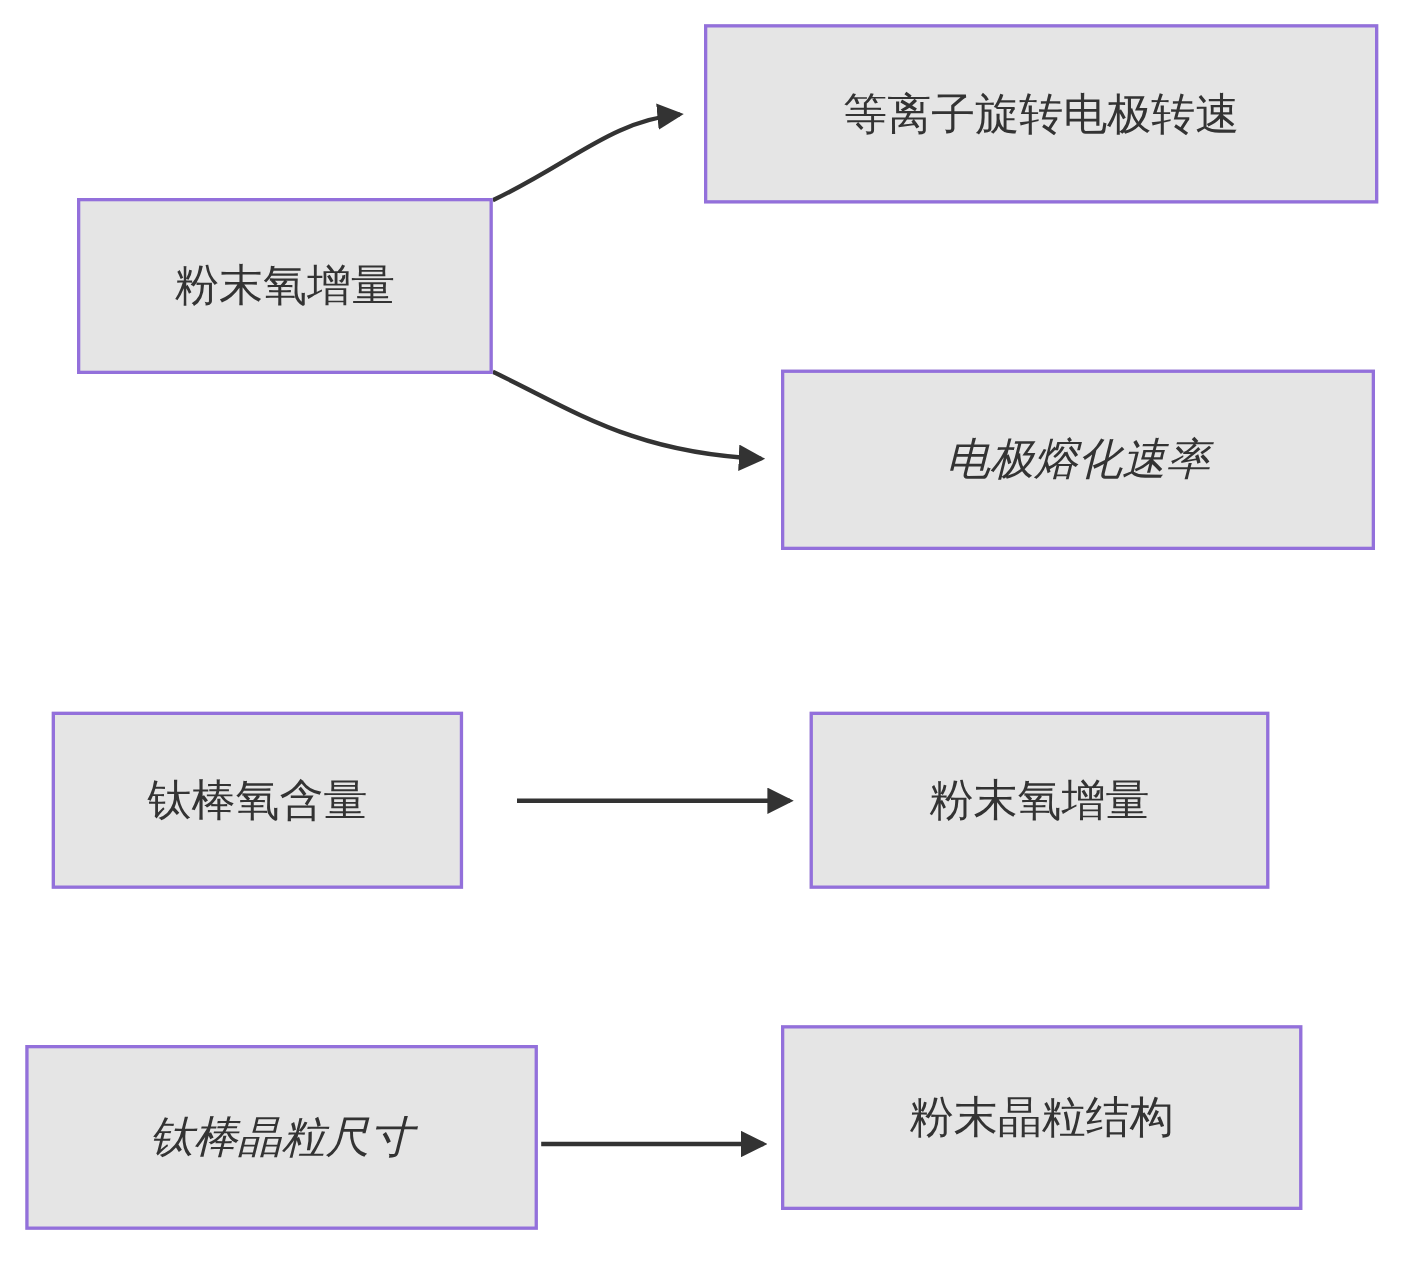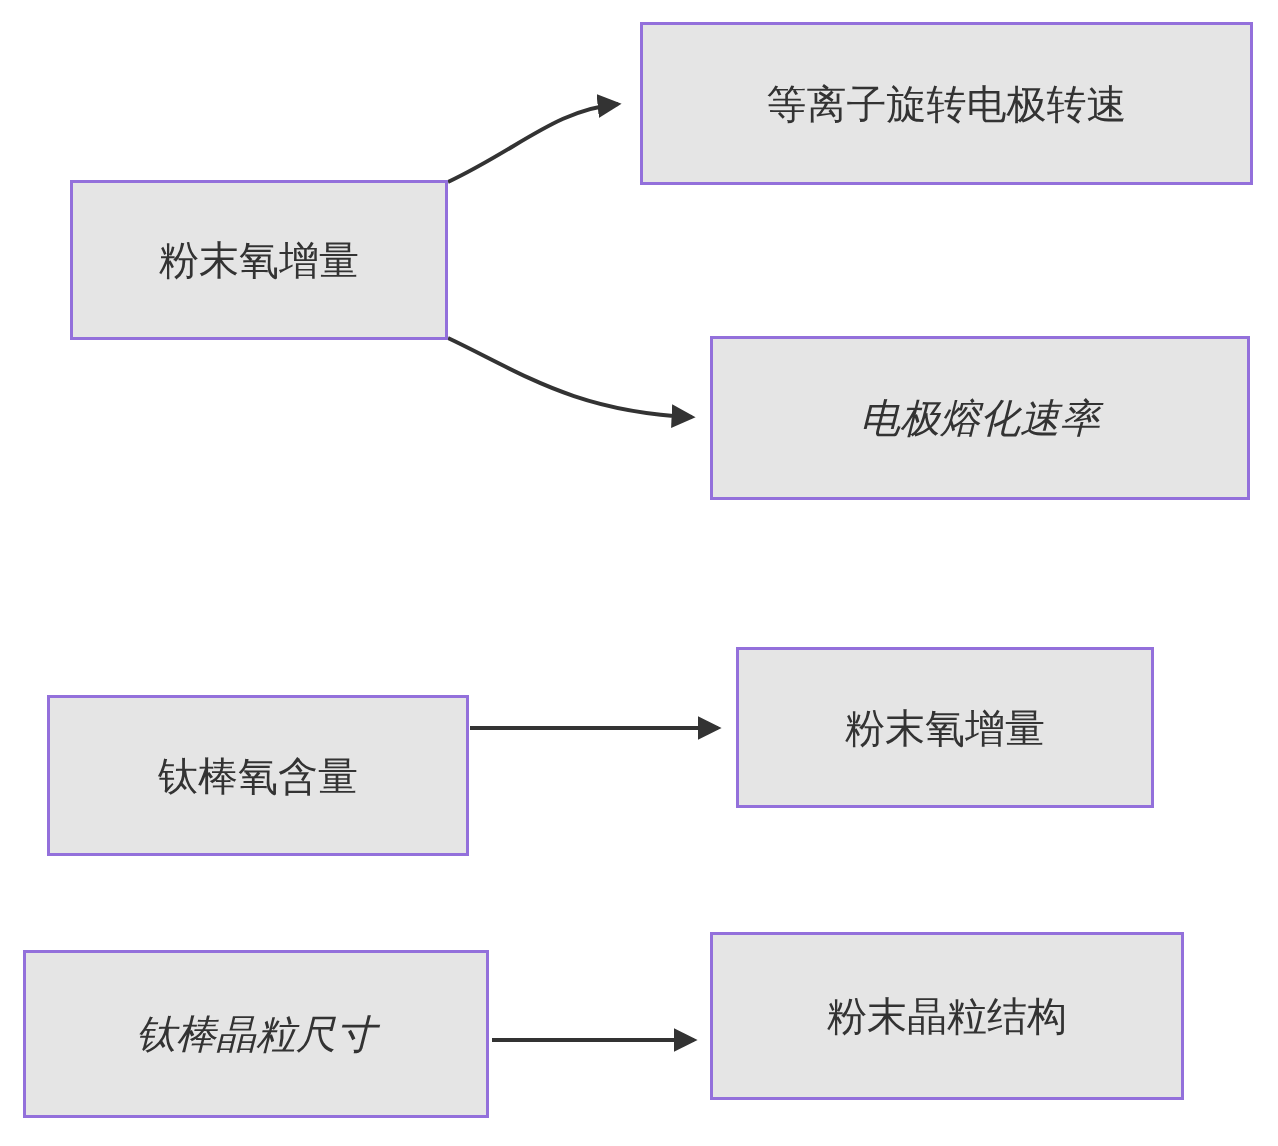--- a/index.html
+++ b/index.html
@@ -36,21 +36,21 @@
   .node-label {
     font-size: 40px;
     color: #333333;
     line-height: 1.2;
     white-space: nowrap;
   }
   
   #node-titanium-rod-diameter      { left: 70px;  top: 180px; width: 378px; height: 160px; }
   #node-plasma-electrode-speed     { left: 640px; top: 22px;  width: 613px; height: 163px; }
   #node-electrode-melting-rate     { left: 710px; top: 336px; width: 540px; height: 164px; font-style: italic; }
-  #node-titanium-rod-oxygen        { left: 47px;  top: 647px; width: 422px; height: 161px; margin-top: 48px; }
+  #node-titanium-rod-oxygen        { left: 47px;  top: 647px; width: 374px; height: 161px; }
   #node-powder-oxygen-increase     { left: 736px; top: 647px; width: 418px; height: 161px; }
   #node-titanium-rod-grain-size    { left: 23px;  top: 950px; width: 466px; height: 168px; font-style: italic; }
   #node-powder-grain-structure     { left: 710px; top: 932px; width: 474px; height: 168px; }
   .edge-path {
     stroke: #333333;
     stroke-width: 4;
     fill: none;
   }
 </style>
 </head>

